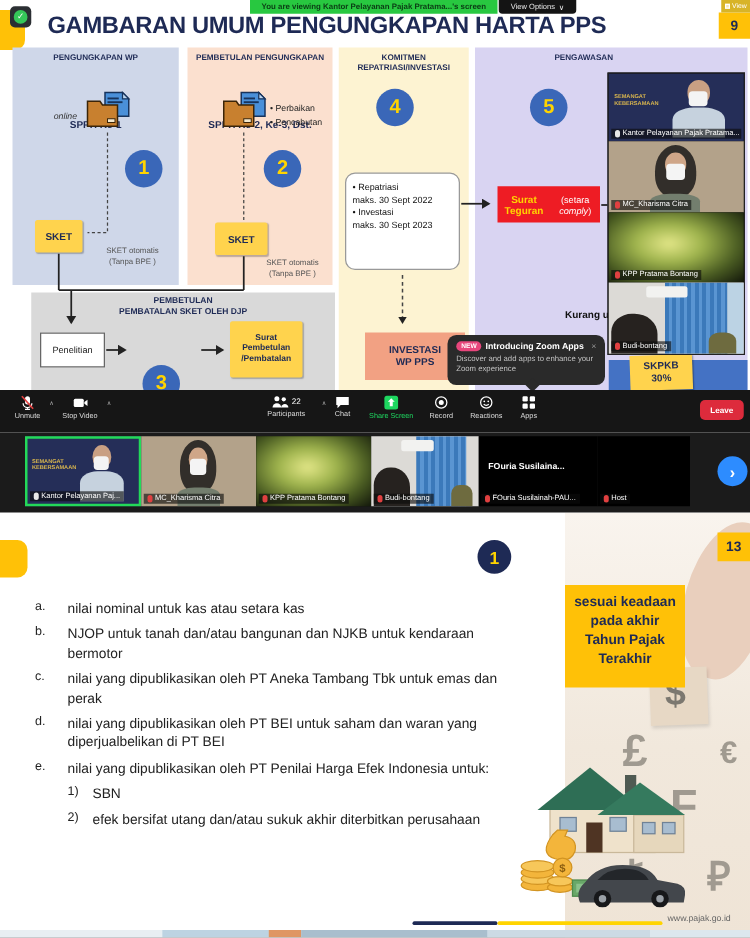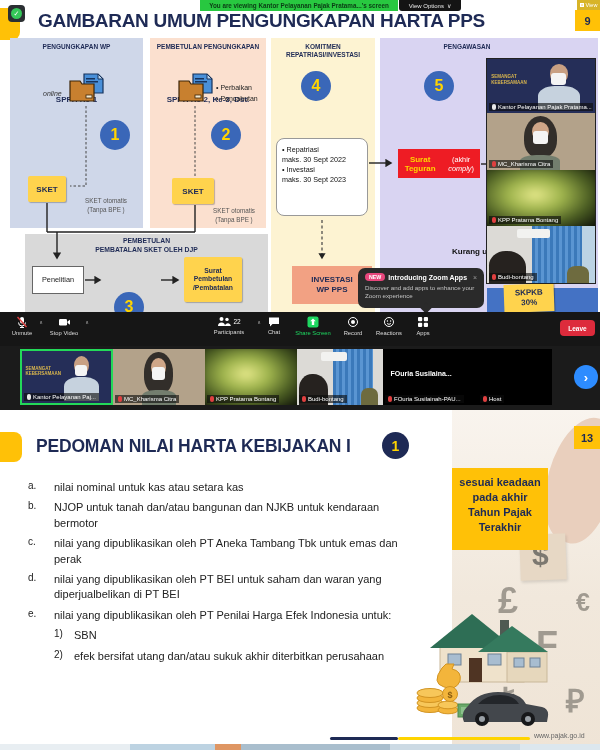--- a/index.html
+++ b/index.html
@@ -276,21 +276,21 @@
 
     <div class="abs commit prel">• Repatriasi
    maks. 30 Sept 2022
 • Investasi
    maks. 30 Sept 2023</div>
     <div class="abs invest ctr prel">INVESTASI
 WP PPS</div>
 
     <div class="abs redbox ctr">
       <div class="l1">Surat Teguran</div>
-      <div class="l2"><span>(akhir </span><i>comply</i><span>)</span></div>
+      <div class="l2"><span>(setara </span><i>comply</i><span>)</span></div>
     </div>
     <div class="abs kurang">Kurang ung</div>
     <div class="abs bluerect"></div>
     <div class="abs skpkb ctr prel">SKPKB
 30%</div>
   </div>
 
   <div class="abs sidebar">
     <div class="vid sv1 vid-kantor">
       <div class="vbgtext">SEMANGAT
@@ -487,21 +487,20 @@
     <div class="abs finger"></div>
     <div class="abs woodblk"></div>
     <div class="sym sym-d">$</div>
     <div class="sym sym-p">£</div>
     <div class="sym sym-e">€</div>
     <div class="sym sym-f">F</div>
     <div class="sym sym-l">₺</div>
     <div class="sym sym-r">₽</div>
 
     <div class="abs tab2"></div>
-    <div class="abs title2">PEDOMAN NILAI HARTA KEBIJAKAN I</div>
     <div class="abs badge1 ctr">1</div>
     <div class="abs page2 ctr">13</div>
     <div class="abs sidenote prel">sesuai keadaan
 pada akhir
 Tahun Pajak
 Terakhir</div>
 
     <div class="abs list">
       <div class="li">
           <span class="m">a.</span>

